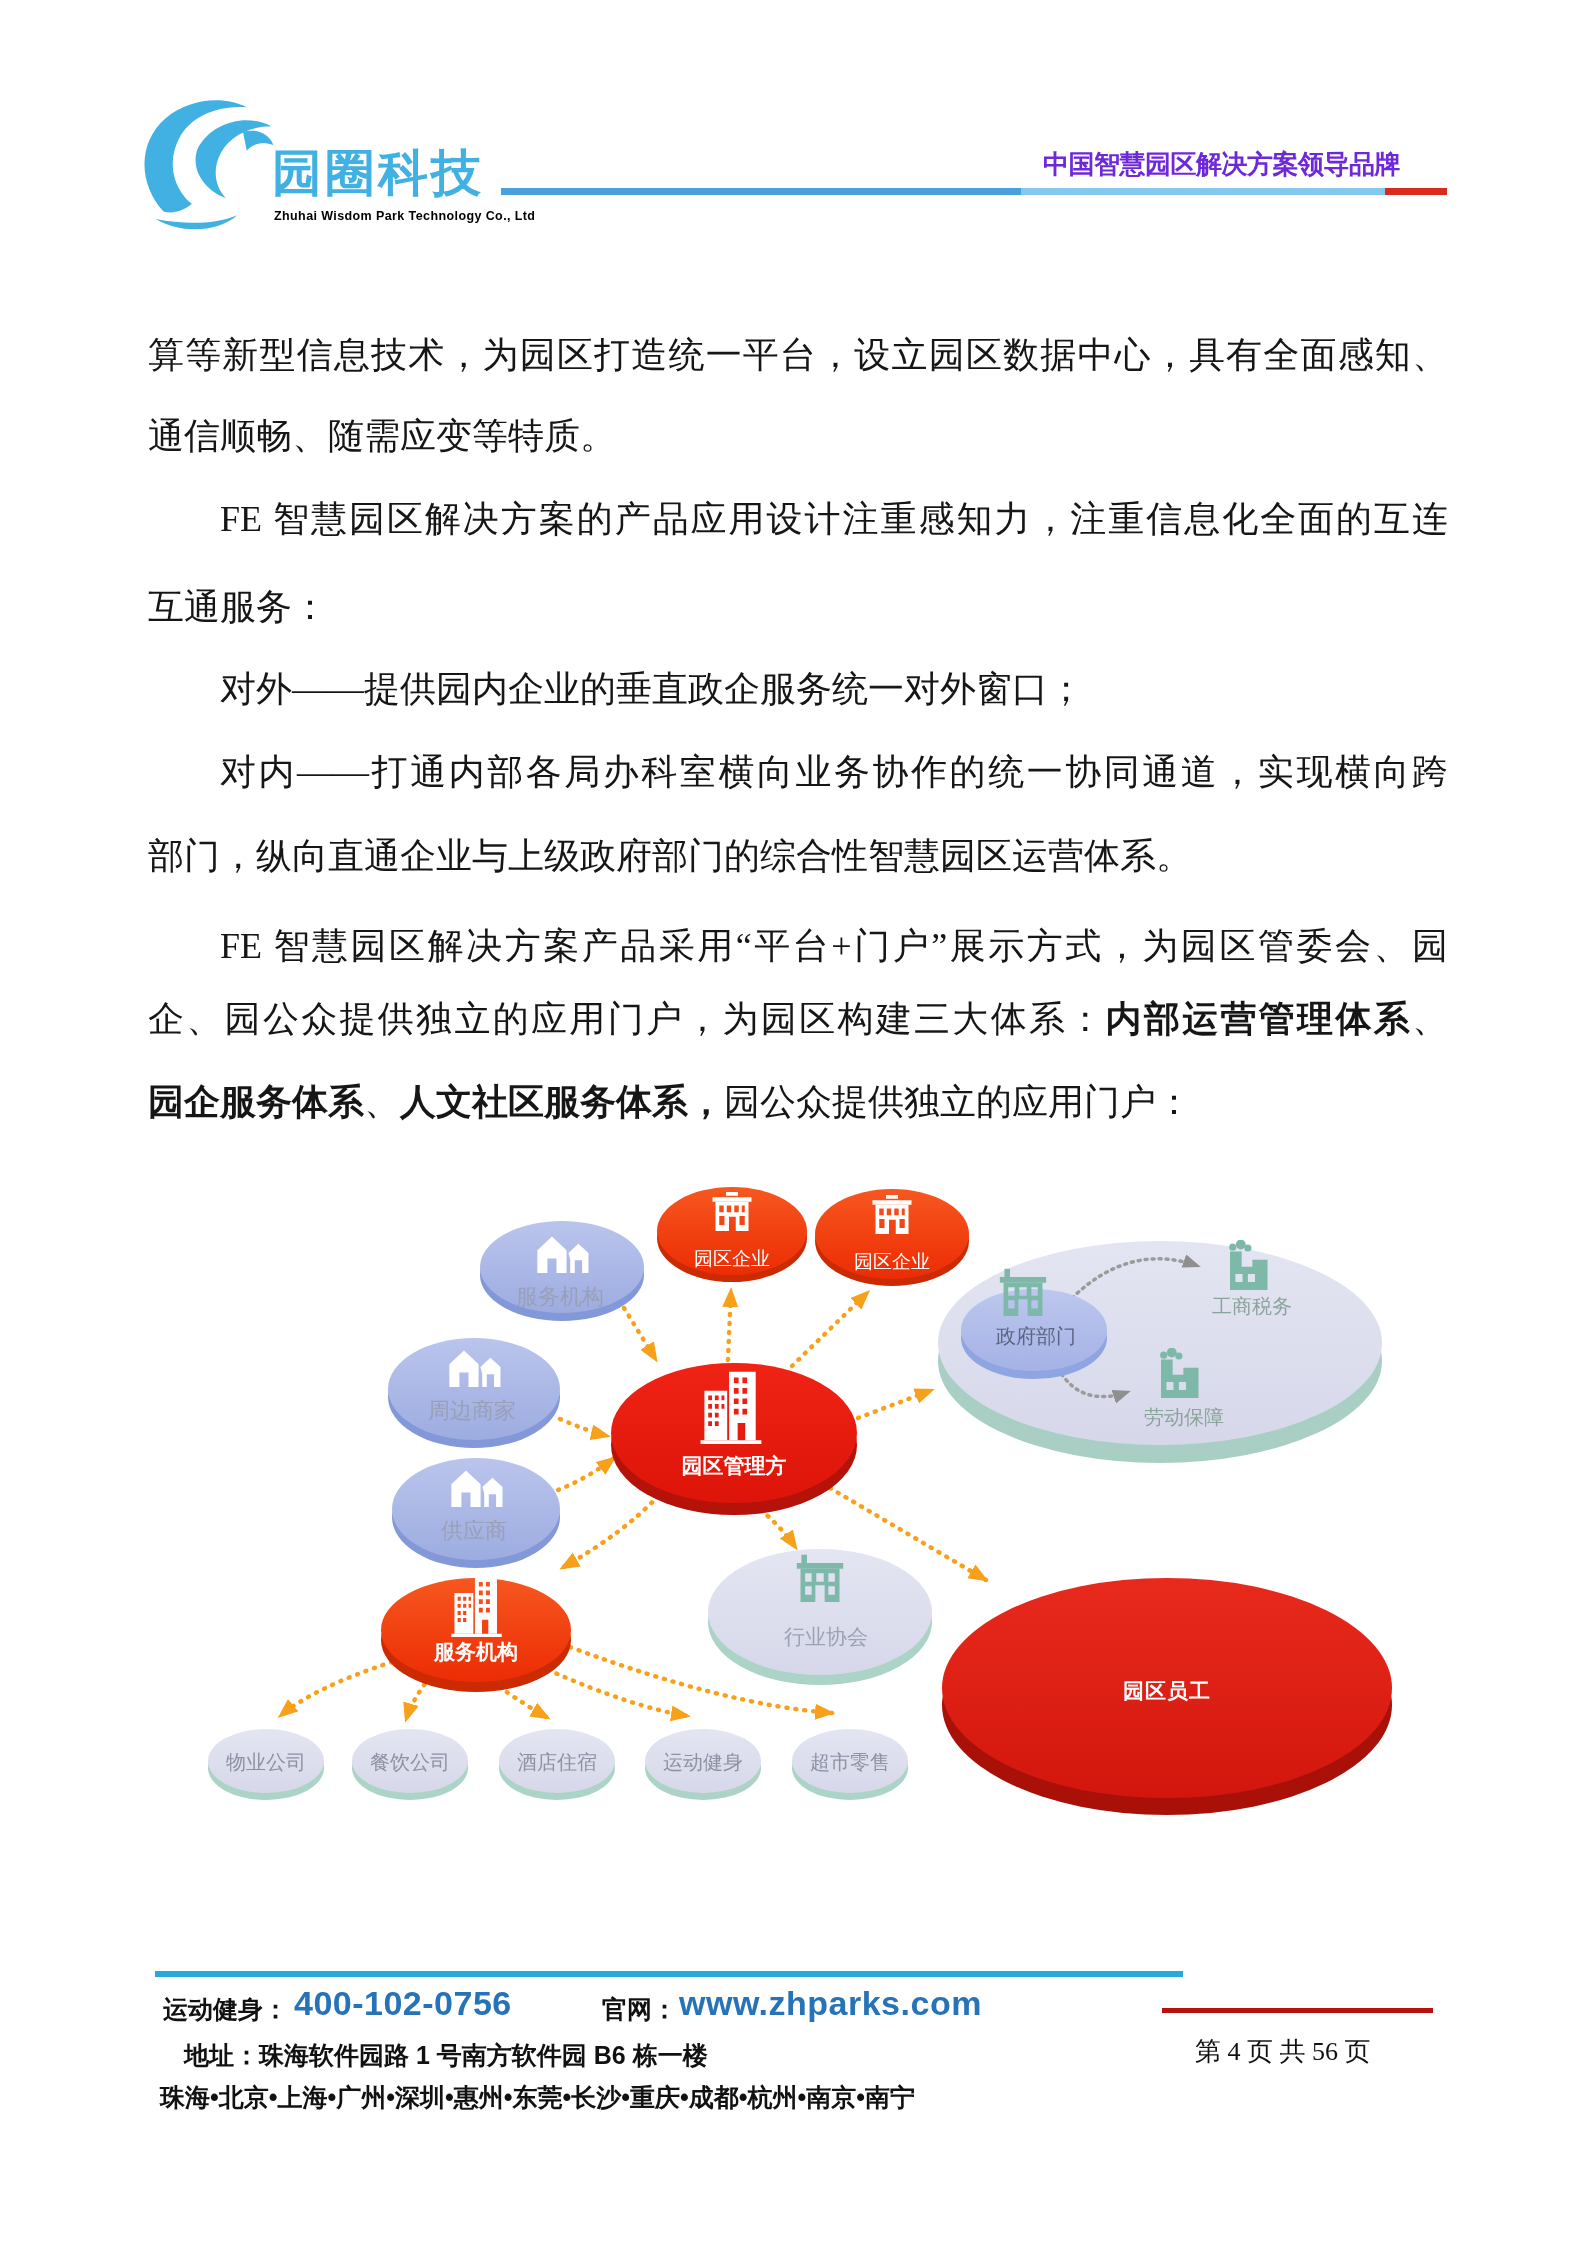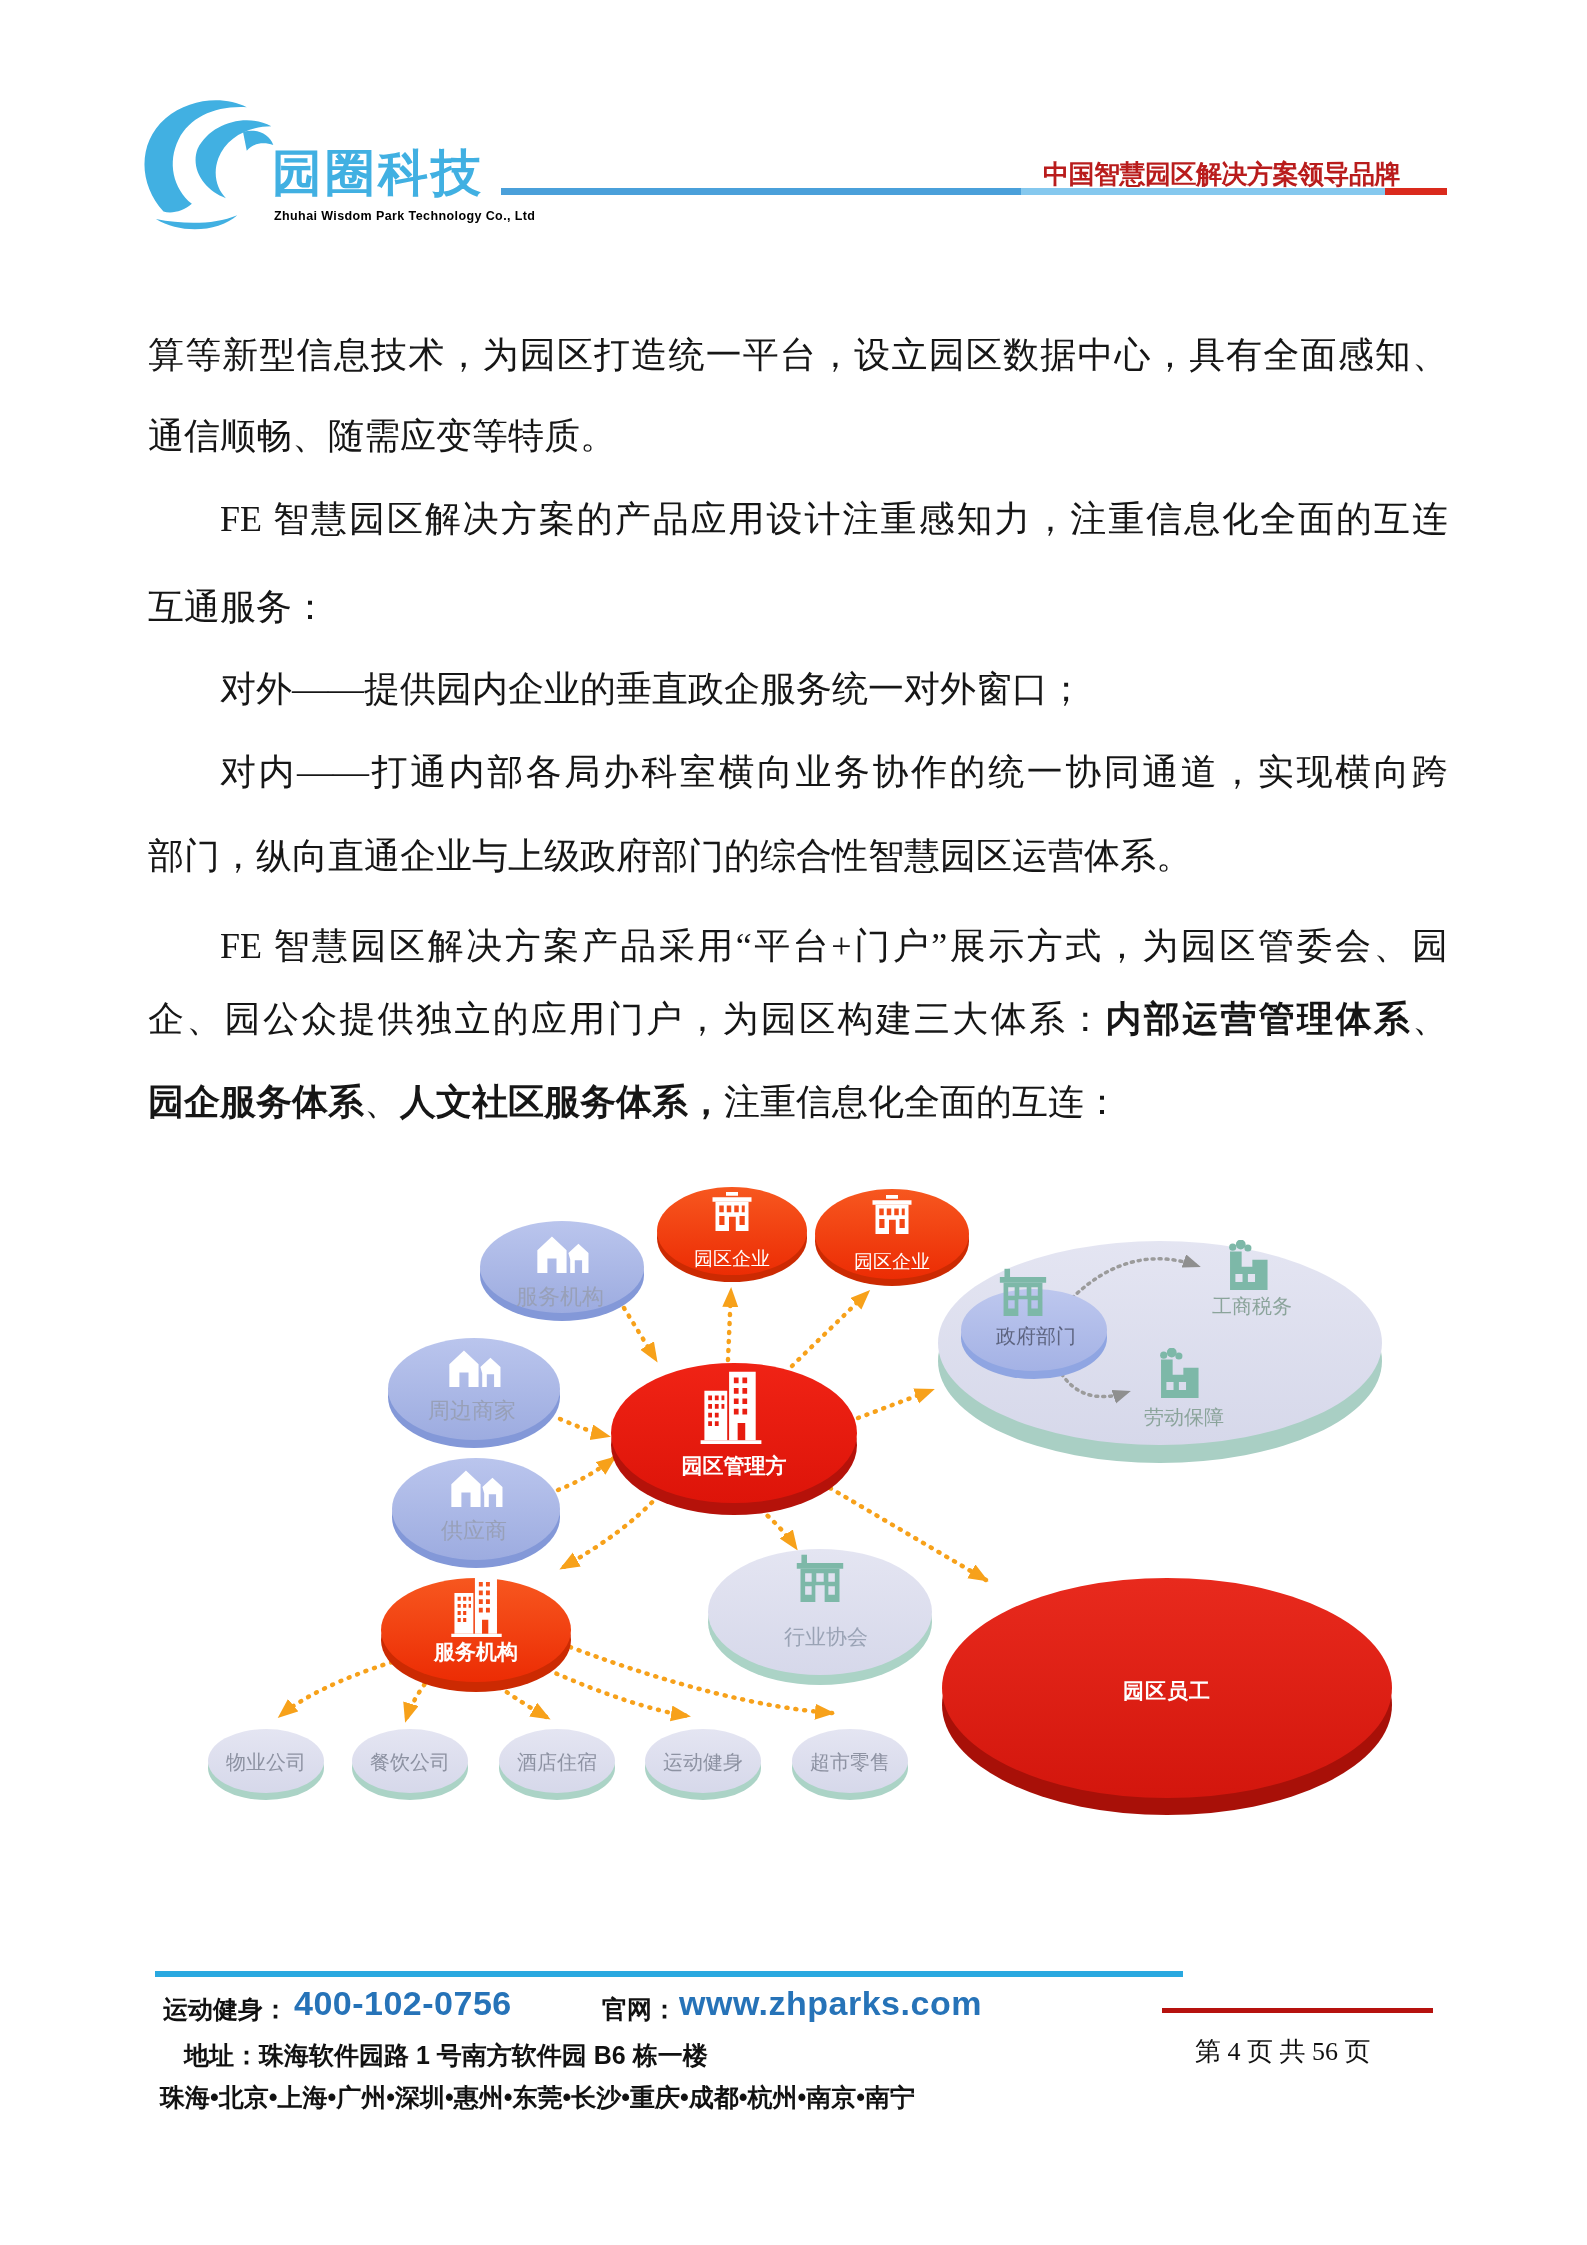--- a/index.html
+++ b/index.html
@@ -4,22 +4,22 @@
 <style>
   html,body{margin:0;padding:0;background:#e8e8e8;}
   .page{position:relative;width:1587px;height:2245px;background:#ffffff;overflow:hidden;
         font-family:"Liberation Sans","DejaVu Sans",sans-serif;margin:0 auto;}
   
   .logo-swoosh{position:absolute;left:131px;top:94px;width:152px;height:142px;fill:#41b0e2;}
   .logo-name{position:absolute;left:272px;top:148px;font-size:50px;font-weight:bold;
              color:#41b0e2;letter-spacing:3px;line-height:1;}
   .logo-sub{position:absolute;left:274px;top:209px;font-size:12.5px;font-weight:bold;
             color:#000000;letter-spacing:0.4px;}
-  .tagline{position:absolute;left:1040px;top:157px;width:360px;text-align:right;
-           font-size:26px;font-weight:bold;color:#b91c1c;letter-spacing:-0.5px;}
+  .tagline{position:absolute;left:1040px;top:147px;width:360px;text-align:right;
+           font-size:26px;font-weight:bold;color:#6d28d9;letter-spacing:-0.5px;}
   .hrule{position:absolute;height:7px;top:188px;}
   .hrule.s1{left:501px;width:520px;background:#4aa0da;}
   .hrule.s2{left:1021px;width:364px;background:#85c8ee;}
   .hrule.s3{left:1385px;width:62px;background:#da2a1d;}
   
   .bl{position:absolute;left:148px;width:1300px;box-sizing:border-box;
       font-family:"Liberation Serif","DejaVu Serif",serif;font-size:36px;color:#161616;
       line-height:1.1;white-space:nowrap;}
   .bl.fill{white-space:normal;text-align:justify;text-align-last:justify;}
   .bl .b{font-weight:bold;}
@@ -73,21 +73,21 @@
 
   <div class="bl fill" style="top:336px">算等新型信息技术，为园区打造统一平台，设立园区数据中心，具有全面感知、</div>
   <div class="bl" style="top:417px">通信顺畅、随需应变等特质。</div>
   <div class="bl fill ind" style="top:500px">FE 智慧园区解决方案的产品应用设计注重感知力，注重信息化全面的互连</div>
   <div class="bl ind" style="top:670px">对外——提供园内企业的垂直政企服务统一对外窗口；</div>
   <div class="bl" style="top:588px">互通服务：</div>
   <div class="bl fill ind" style="top:753px">对内——打通内部各局办科室横向业务协作的统一协同通道，实现横向跨</div>
   <div class="bl" style="top:837px">部门，纵向直通企业与上级政府部门的综合性智慧园区运营体系。</div>
   <div class="bl fill ind" style="top:927px">FE 智慧园区解决方案产品采用“平台+门户”展示方式，为园区管委会、园</div>
   <div class="bl fill" style="top:1000px"><span>企、园公众提供独立的应用门户，为园区构建三大体系：</span><span class="b">内部运营管理体系</span><span>、</span></div>
-  <div class="bl" style="top:1083px"><span class="b">园企服务体系</span><span>、</span><span class="b">人文社区服务体系，</span><span>注重信息化全面的互连：</span></div>
+  <div class="bl" style="top:1083px"><span class="b">园企服务体系</span><span>、</span><span class="b">人文社区服务体系，</span><span>园公众提供独立的应用门户：</span></div>
 
   <svg class="diagram" viewBox="0 0 1240 670">
     <defs>
       <linearGradient id="gBlue" x1="0" y1="0" x2="0" y2="1">
         <stop offset="0" stop-color="#bac5ed"></stop>
           <stop offset="1" stop-color="#9dace0"></stop>
       </linearGradient>
       <linearGradient id="gEnt" x1="0" y1="0" x2="0" y2="1">
         <stop offset="0" stop-color="#f7571f"></stop>
           <stop offset="1" stop-color="#ec2c04"></stop>

